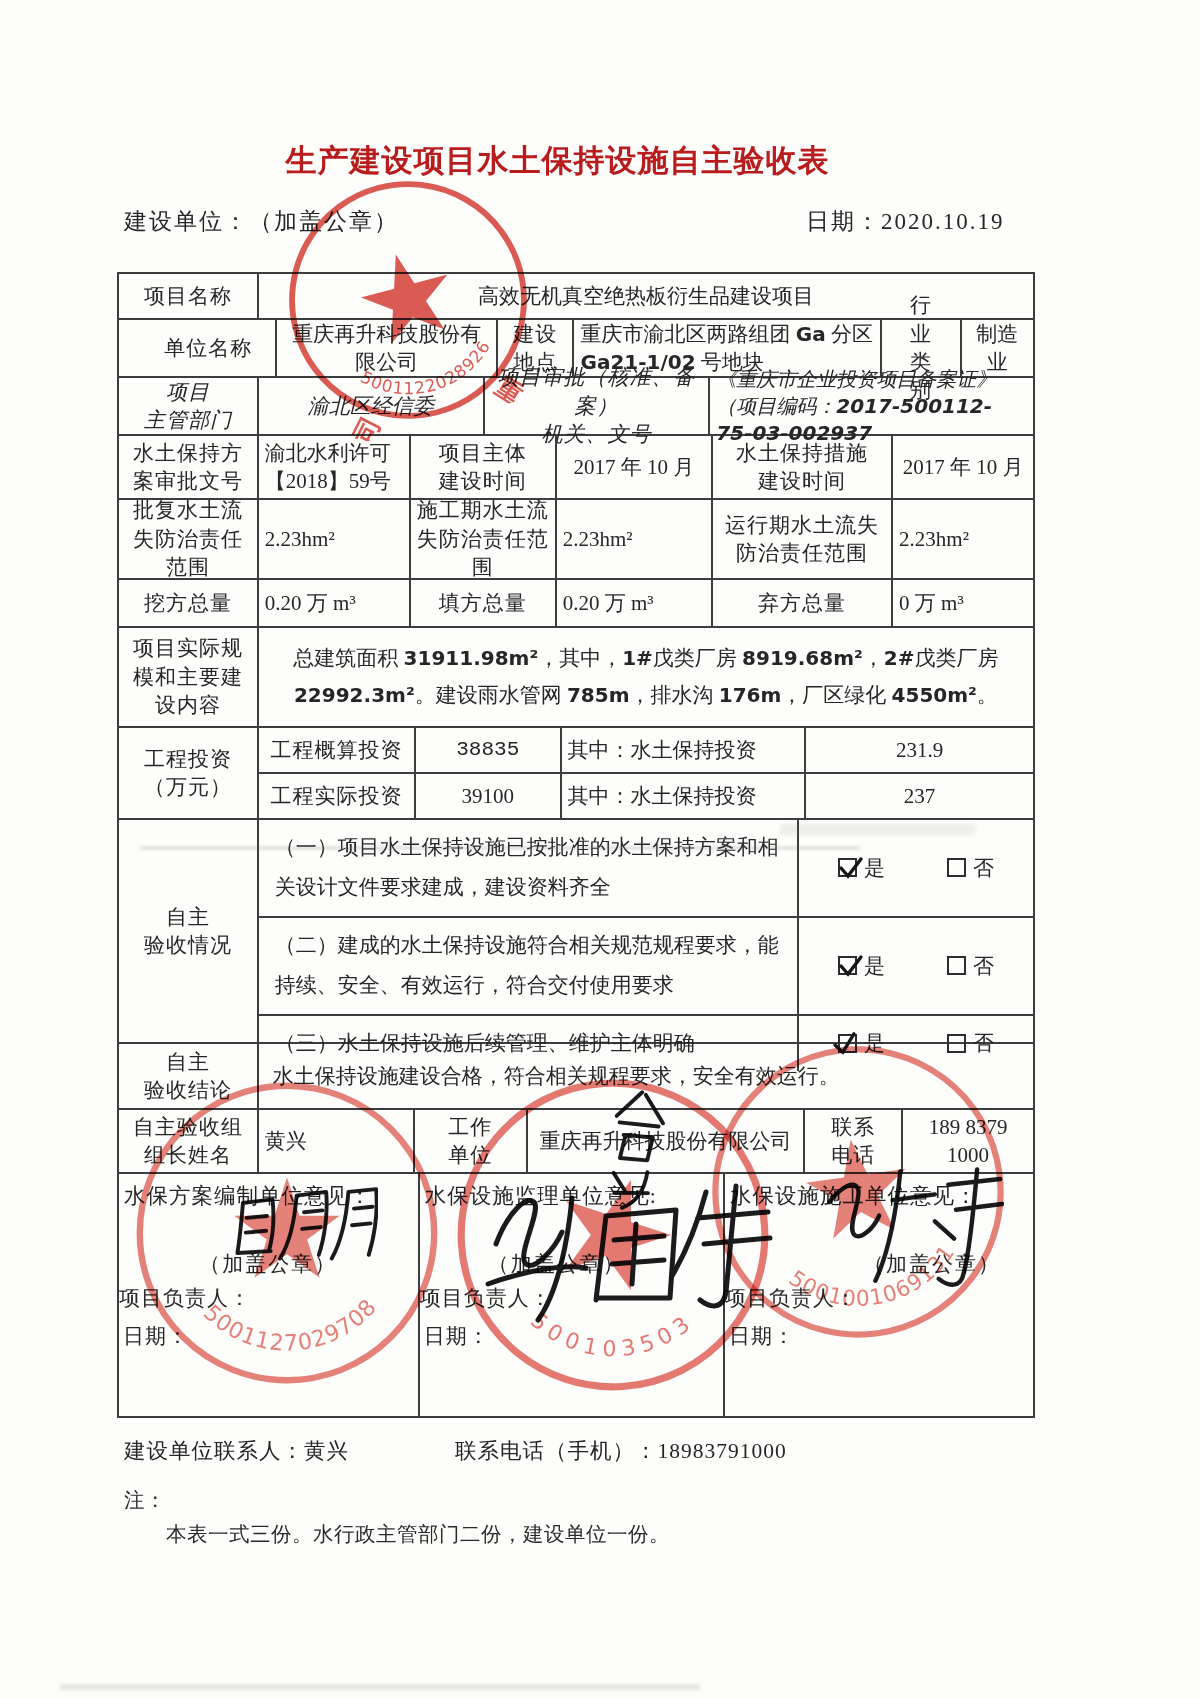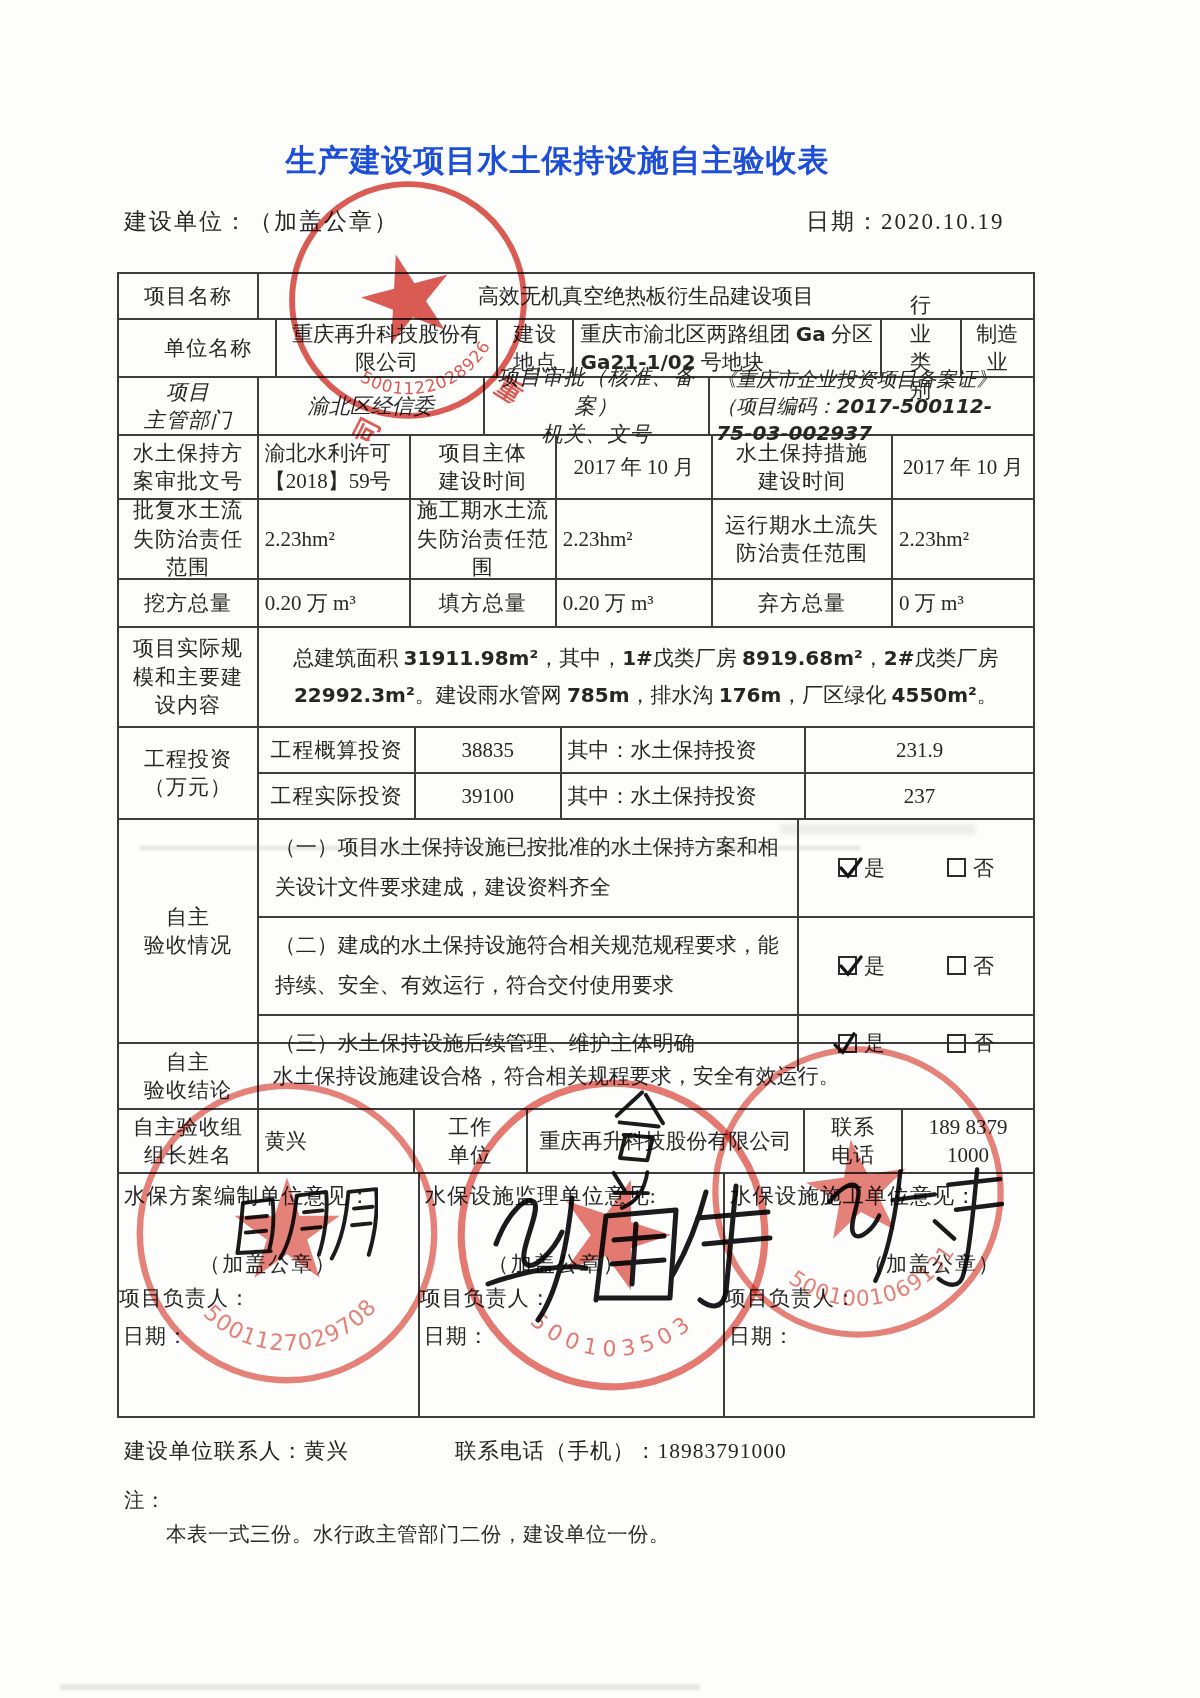--- a/index.html
+++ b/index.html
@@ -1,20 +1,20 @@
 <!DOCTYPE html>
 <html><head>
 <meta charset="utf-8">
 <style>
   html,body{margin:0;padding:0;background:#e8e8e6;}
   .page{position:relative;width:1200px;height:1698px;background:#fdfdfc;margin:0 auto;overflow:hidden;
         font-family:"Liberation Serif","DejaVu Serif",serif;color:#232323;}
   .abs{position:absolute;}
   .title{left:80px;top:140px;width:955px;text-align:center;font-family:"DejaVu Sans","Liberation Sans",sans-serif;
-         font-weight:bold;font-size:31px;letter-spacing:1px;color:#1d4ed8;}
+         font-weight:bold;font-size:31px;letter-spacing:1px;color:#b91c1c;}
   .hdr{font-size:23px;letter-spacing:2px;color:#252525;}
   
   .vtable{left:117px;top:272px;width:918px;border:2.5px solid #3d3d3d;box-sizing:border-box;}
   .trow{display:flex;border-bottom:2px solid #3d3d3d;box-sizing:border-box;}
   .trow:last-child{border-bottom:none;}
   .td{box-sizing:border-box;border-right:2px solid #3d3d3d;display:flex;align-items:center;justify-content:center;
       padding:3px 6px;text-align:center;font-size:21px;line-height:1.35;white-space:pre-line;color:#262626;}
   .td:last-child{border-right:none;}
   .tleft{justify-content:flex-start;text-align:left;}
   .lbl{letter-spacing:1px;}
@@ -114,21 +114,21 @@
       <div class="td lbl" style="width:15.3%;">项目实际规模和主要建设内容</div>
       <div class="td" style="width:84.7%;line-height:1.75;padding:4px 14px;"><span><span class="cn">总建筑面积 </span><span class="num">31911.98m²</span><span class="cn">，其中，</span><span class="num">1#</span><span class="cn">戊类厂房 </span><span class="num">8919.68m²</span><span class="cn">，</span><span class="num">2#</span><span class="cn">戊类厂房 </span><span class="num">22992.3m²</span><span class="cn">。建设雨水管网 </span><span class="num">785m</span><span class="cn">，排水沟 </span><span class="num">176m</span><span class="cn">，厂区绿化 </span><span class="num">4550m²</span><span class="cn">。</span></span></div>
     </div>
 
     <div class="group" style="height:92px;">
       <div class="td lbl" style="width:15.3%;">工程投资
 （万元）</div>
       <div class="gcol" style="width:84.7%;">
         <div class="grow">
           <div class="td lbl" style="width:20.3%;">工程概算投资</div>
-          <div class="td" style="width:18.8%;">38835</div>
+          <div class="td" style="width:18.8%;font-family:Liberation Mono, monospace;">38835</div>
           <div class="td tleft" style="width:31.6%;">其中：水土保持投资</div>
           <div class="td" style="width:29.3%;">231.9</div>
         </div>
         <div class="grow">
           <div class="td lbl" style="width:20.3%;">工程实际投资</div>
           <div class="td" style="width:18.8%;">39100</div>
           <div class="td tleft" style="width:31.6%;">其中：水土保持投资</div>
           <div class="td" style="width:29.3%;">237</div>
         </div>
       </div>

